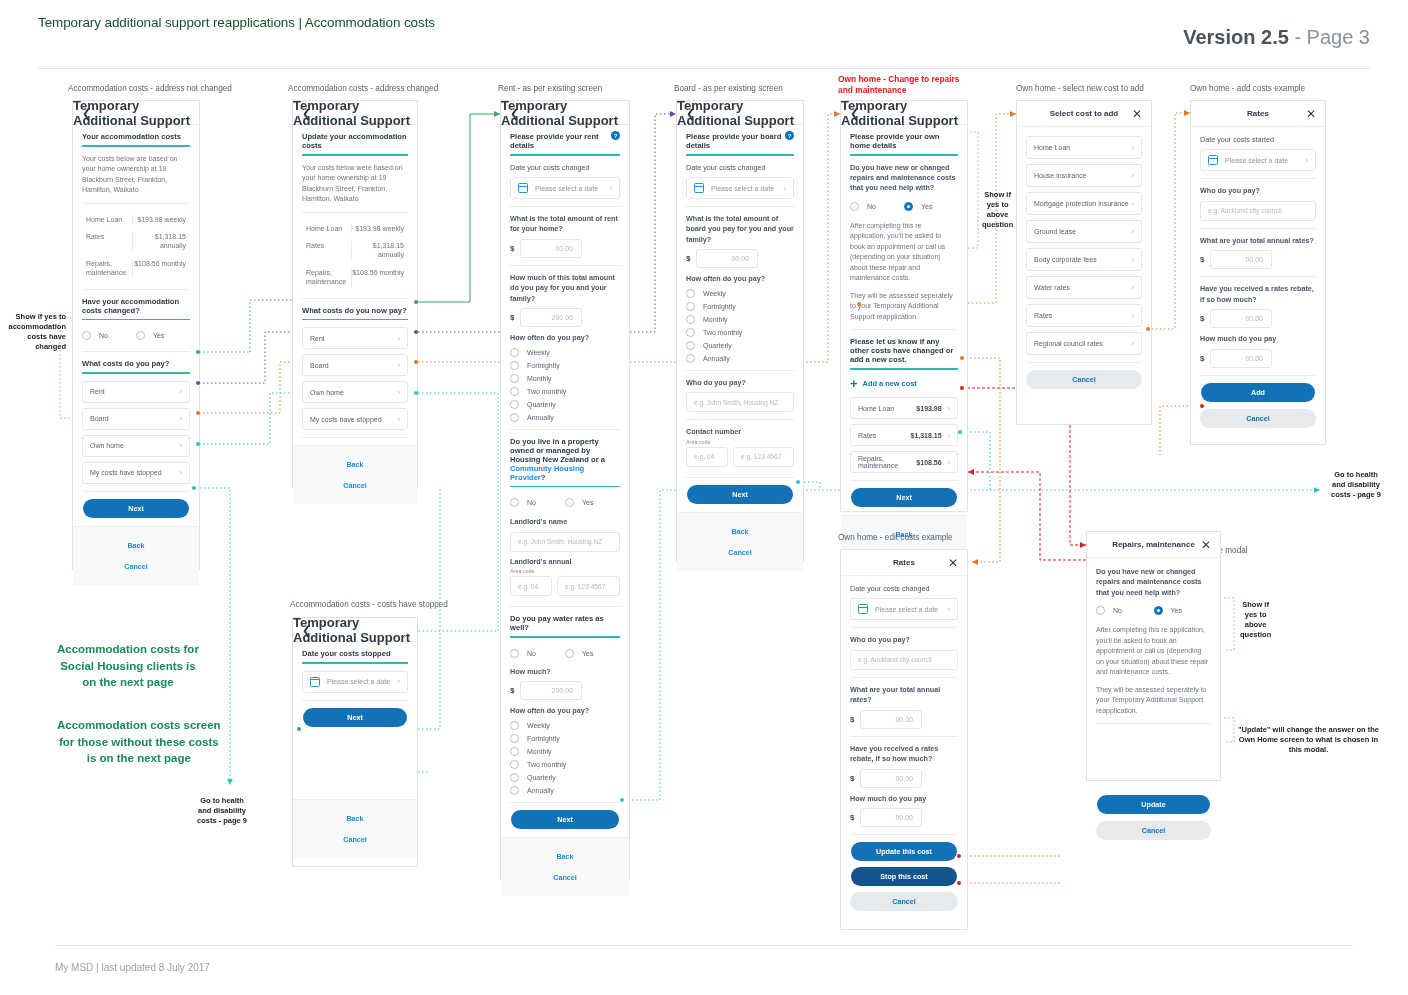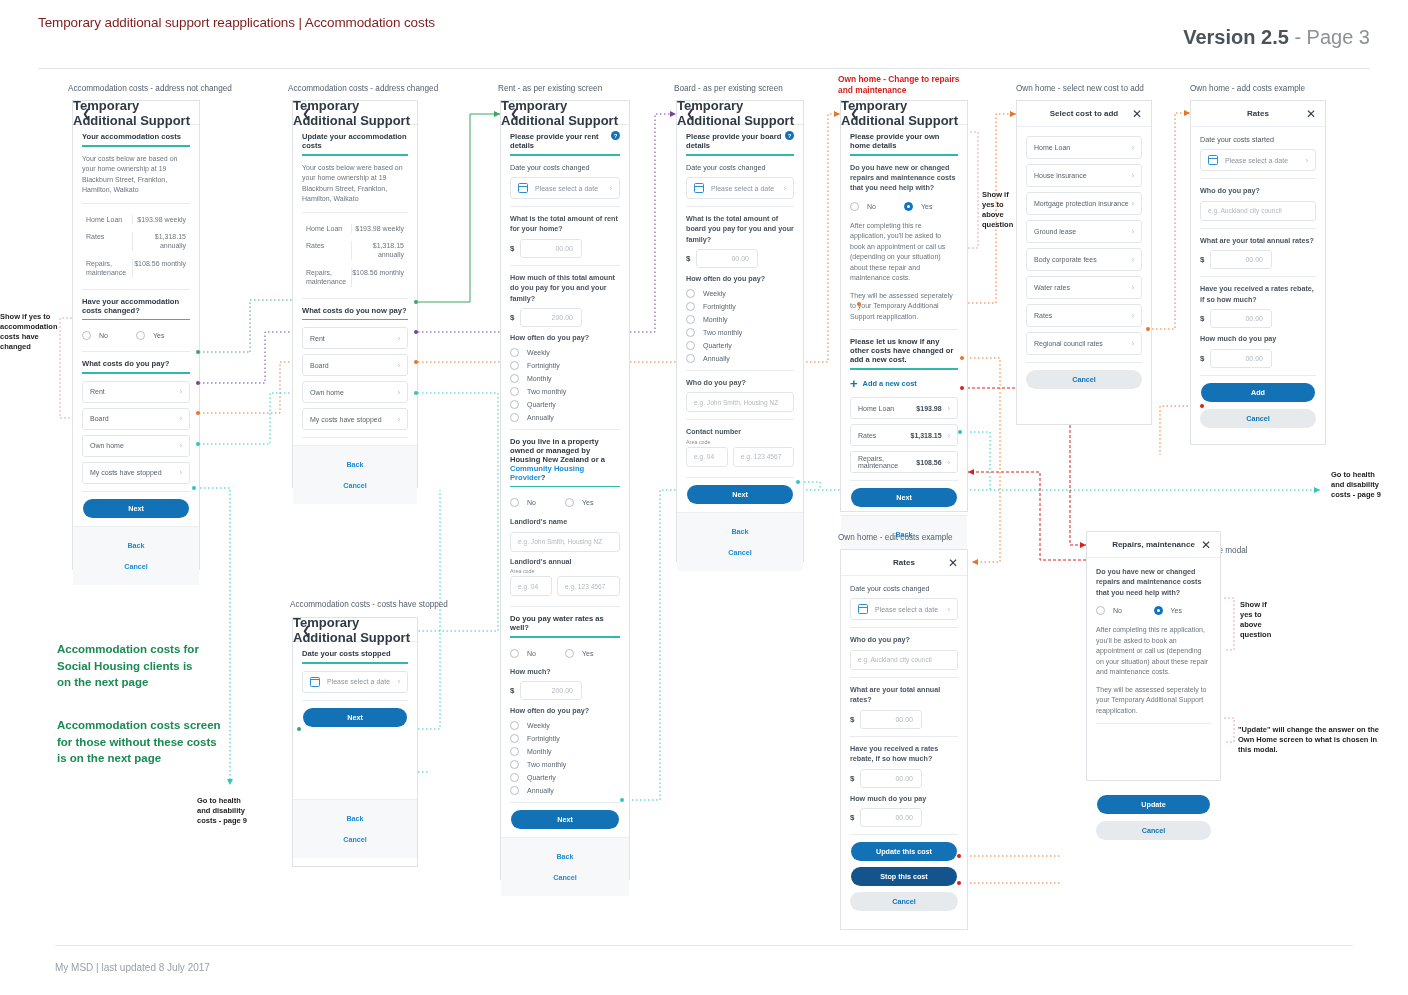--- a/index.html
+++ b/index.html
@@ -8,21 +8,21 @@
     background: #ffffff;
     font-family: "Liberation Sans", sans-serif;
     color: #3f4a55;
     position: relative;
     overflow: hidden;
   }
 
   
   .page-header { position: absolute; left: 38px; top: 12px; right: 38px; }
   .hdr-title { font-size: 21px; font-weight: bold; color: #4a525a; letter-spacing: -0.2px; }
-  .hdr-sub { font-size: 13.5px; color: #7f1d1d; margin-top: 3px; letter-spacing: -0.1px; }
+  .hdr-sub { font-size: 13.5px; color: #14532d; margin-top: 3px; letter-spacing: -0.1px; }
   .hdr-version { position: absolute; right: 0; top: 14px; font-size: 20px; color: #8a9199; }
   .hdr-version b { color: #4a525a; font-weight: bold; }
   .hdr-rule { position: absolute; left: 38px; right: 38px; top: 68px; height: 1px; background: #e3e6e8; }
 
   
   .footer-rule { position: absolute; left: 55px; right: 55px; top: 945px; height: 1px; background: #e3e6e8; }
   .footer-text { position: absolute; left: 55px; top: 962px; font-size: 10px; color: #9aa0a6; }
 
   
   .frame { position: absolute; background: #ffffff; border: 1px solid #dfe3e6; }
@@ -115,25 +115,25 @@
   .addnew { display:flex; align-items:center; font-size:7.4px; color:#1272b5; font-weight:bold; margin-bottom:7px; }
   .plus { font-size: 13px; line-height: 1; margin-right: 5px; font-weight: bold; }
 
   .info-dot {
     width: 9px; height: 9px; border-radius: 50%; background: #1272b5; color:#fff;
     font-size: 6px; display:flex; align-items:center; justify-content:center;
     position: absolute; right: 0; top: -1px; font-weight: bold;
   }
 
   
-  .anno { position: absolute; font-size: 7.5px; font-weight: bold; line-height: 1.35; }
+  .anno { position: absolute; font-size: 7.5px; font-weight: bold; line-height: 1.35; text-align: center; }
   .anno.black { color: #1d1d1d; }
   .anno.red { color: #d9201c; font-size: 8.4px; }
   .anno.green { color: #1b8a54; font-size: 11.5px; line-height: 1.45; }
-  .anno.right { text-align: left; }
+  .anno.right { text-align: right; }
   .dot { position: absolute; width: 4px; height: 4px; border-radius: 50%; }
   svg.conn { position: absolute; left:0; top:0; width:1408px; height:995px; pointer-events:none; }
 </style>
 </head>
 <body>
 
 <svg class="conn">
 
   <path d="M72,318 L60,318 L60,418 L72,418" stroke="#f0a8a5" stroke-width="1" fill="none" stroke-dasharray="2,2"></path>
 

